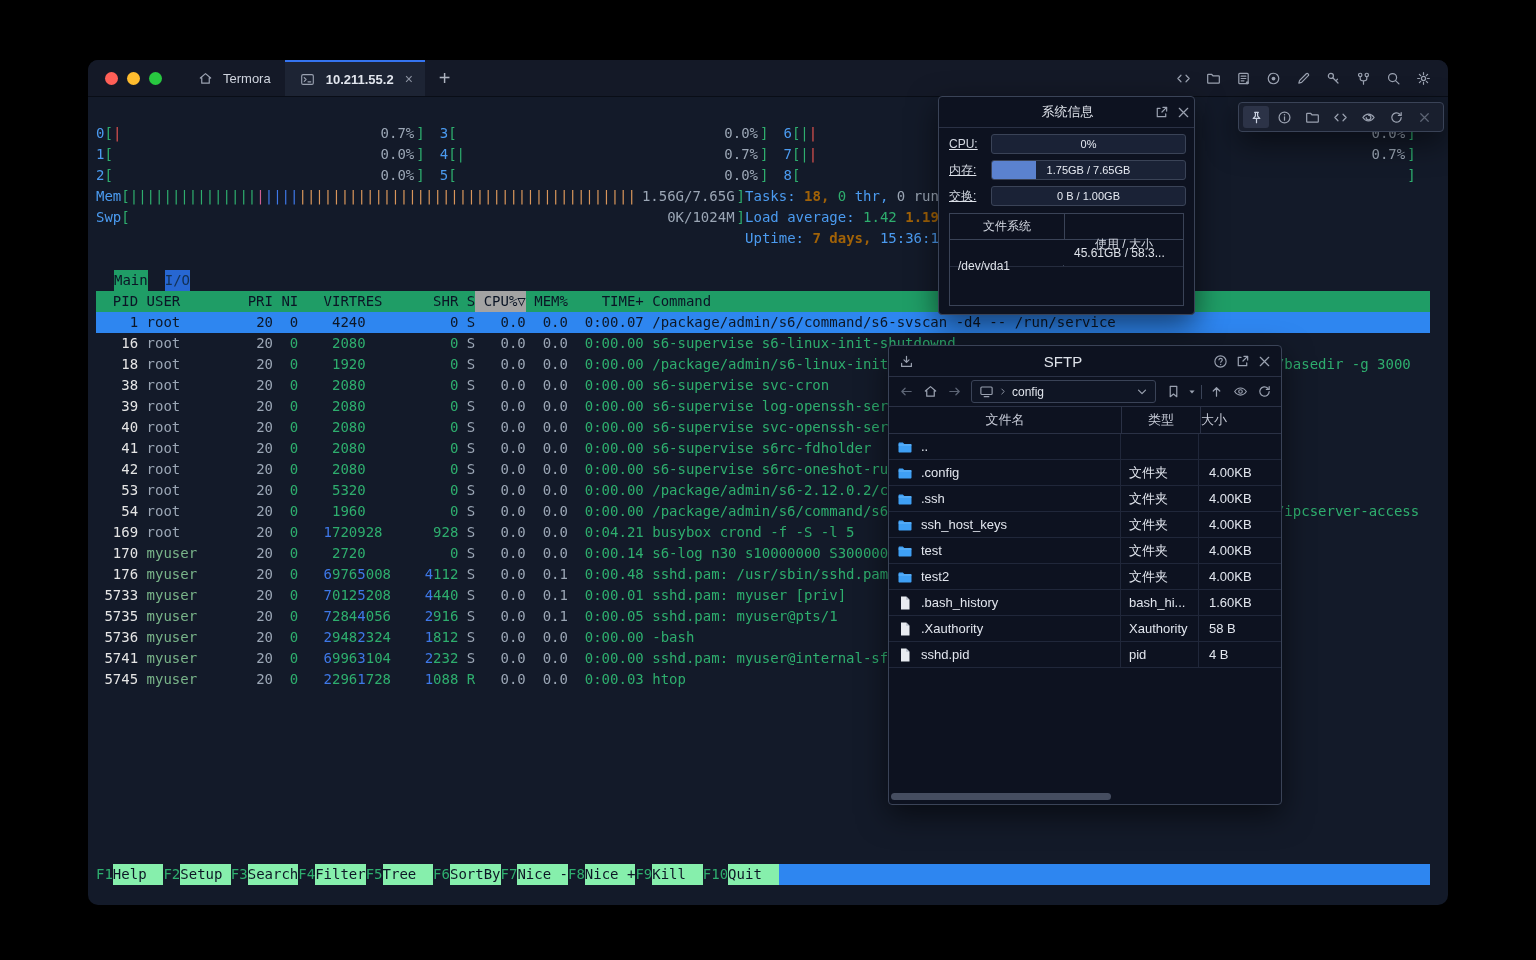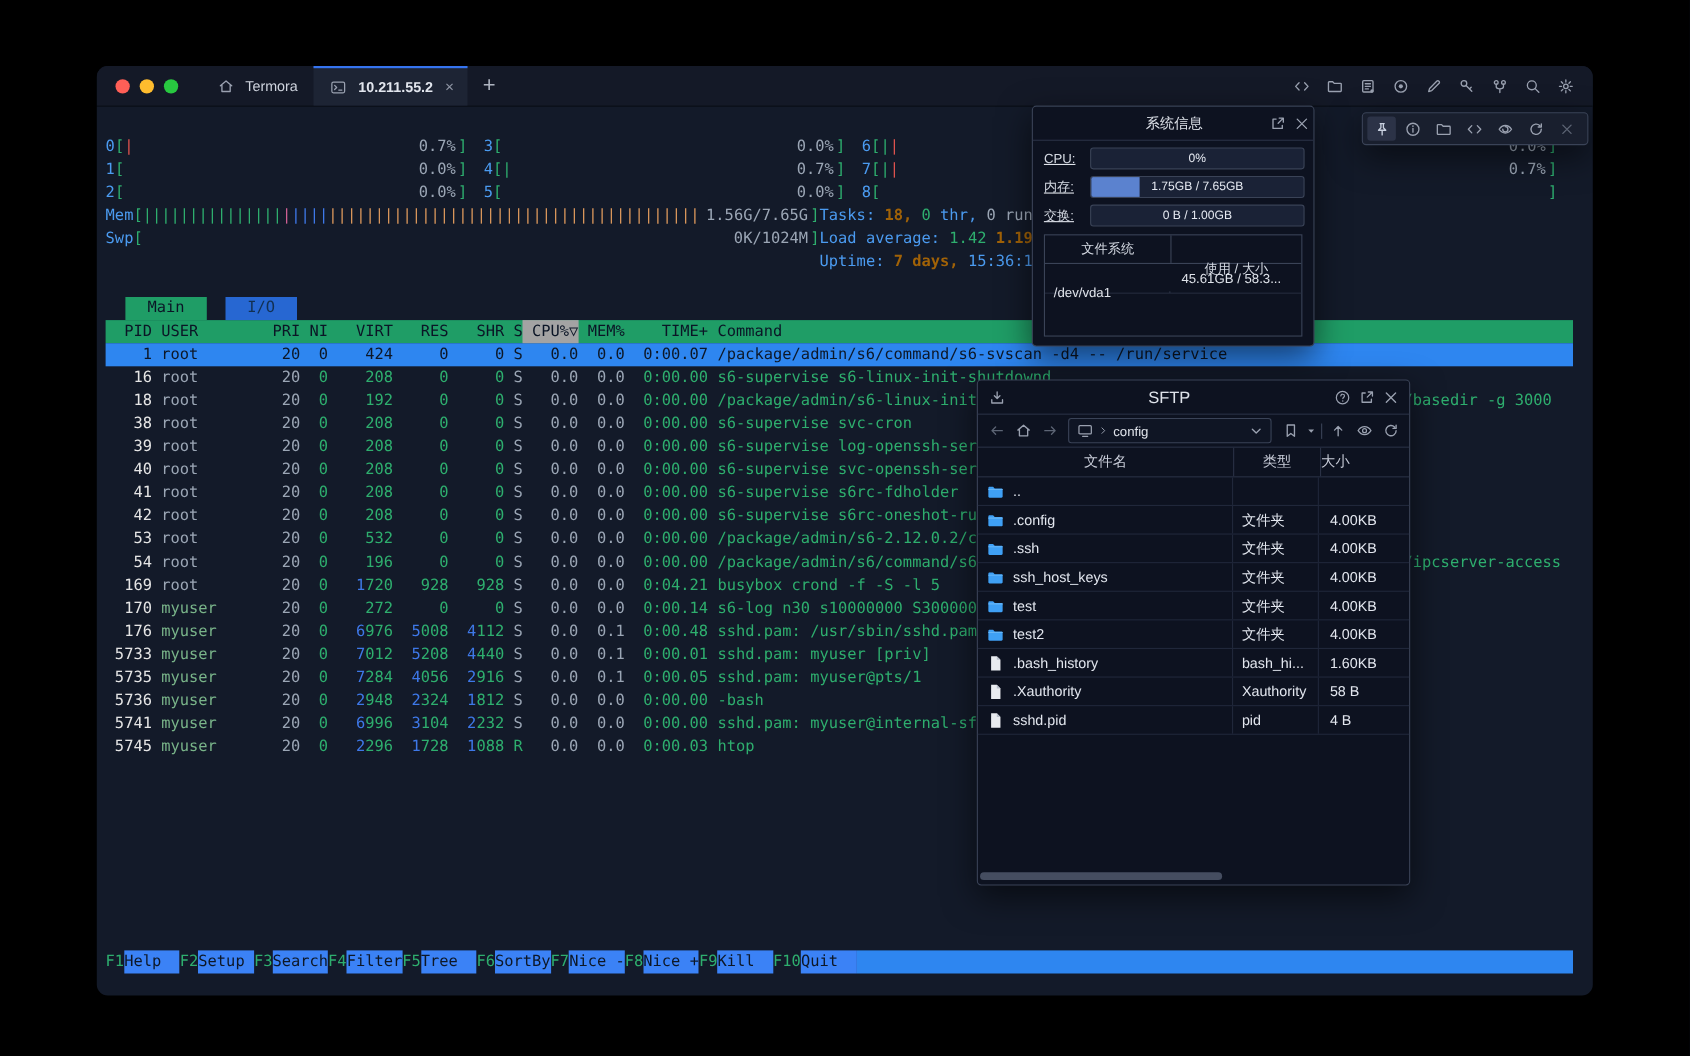--- a/index.html
+++ b/index.html
@@ -28,44 +28,44 @@
   .tgreen{color:#2eae6e}.tcyan{color:#4b9bf0}.tgray{color:#9ba6b5}.twhite{color:#a16207;font-weight:bold}
   .tpid{color:#e5e5e5}.tmyuser{color:#79b489}
   .meter{display:inline-flex;white-space:pre;}
   .meter+.meter{margin-left:15px;}
   .m-track{position:relative;width:36ch;overflow:hidden;display:inline-block;}
   .m-track.wide{width:72ch;}
   .m-bars{position:absolute;left:0;top:0;}
   .m-pct{position:absolute;right:2px;top:0;color:#9ba6b5;}
   .b-red{color:#de524e}.b-green{color:#2eae6e}.b-blue{color:#3e78e8}.b-orange{color:#d9965b}.b-pink{color:#ce5f93}
   .htabs{display:flex;height:21px;margin-left:18px;gap:17px;margin-top:21px;}
-  .htab{padding:0 20px;font-size:14px;white-space:pre;}
+  .htab{padding:0 0;font-size:14px;white-space:pre;}
   .htab.main{background:#1f9d66;color:#0b1526;}
   .htab.io{background:#2767d2;color:#123052;}
   .prow{display:flex;height:21px;white-space:pre;}
   .prow span{display:inline-block;}
   .c-pid{width:5ch;text-align:right}
   .c-user{width:10ch;padding-left:1ch}
   .c-pri{width:5ch;text-align:right}
   .c-ni{width:3ch;text-align:right}
   .c-virt{width:7ch;text-align:right}
-  .c-res{width:6ch;text-align:right}
+  .c-res{width:6ch;}
   .c-shr{width:6ch;text-align:right}
   .c-s{width:2ch;text-align:right}
   .c-cpu{width:6ch;text-align:right}
   .c-mem{width:5ch;text-align:right}
   .c-time{width:9ch;text-align:right}
   .c-cmd{padding-left:1ch;flex:1;overflow:hidden;}
   .phead{background:#1f9d66;color:#0b1526;}
   .phead .hl{background:#a3a3a3;}
   .prow.sel{background:#2e86f0;}
   .prow.sel span{color:#0d1726 !important;}
   .fnbar{position:absolute;left:0;right:0;bottom:20px;display:flex;height:21px;white-space:pre;}
   .fk{color:#2eae6e;}
-  .fl{background:#3b82f6;color:#0d1726;width:6ch;overflow:hidden;}
+  .fl{background:#86efac;color:#0d1726;width:6ch;overflow:hidden;}
   .ffill{background:#2e86f0;flex:1;}
   
   .panel{position:absolute;background:#0d1220;border:1px solid #3a4357;border-radius:4px;
     box-shadow:0 10px 30px rgba(0,0,0,.55);color:#dfe3ea;font-size:13px;}
   .p-ic{color:#9aa1b0;display:flex;align-items:center;justify-content:center;width:22px;height:22px;}
   .p-ic svg{width:15px;height:15px;}
   
   .sysinfo{left:850px;top:36px;width:255px;height:217px;}
   .si-title{display:flex;align-items:center;height:30px;border-bottom:1px solid #2a3145;}
   .si-title .t{flex:1;text-align:center;font-size:13px;padding-left:46px;}

